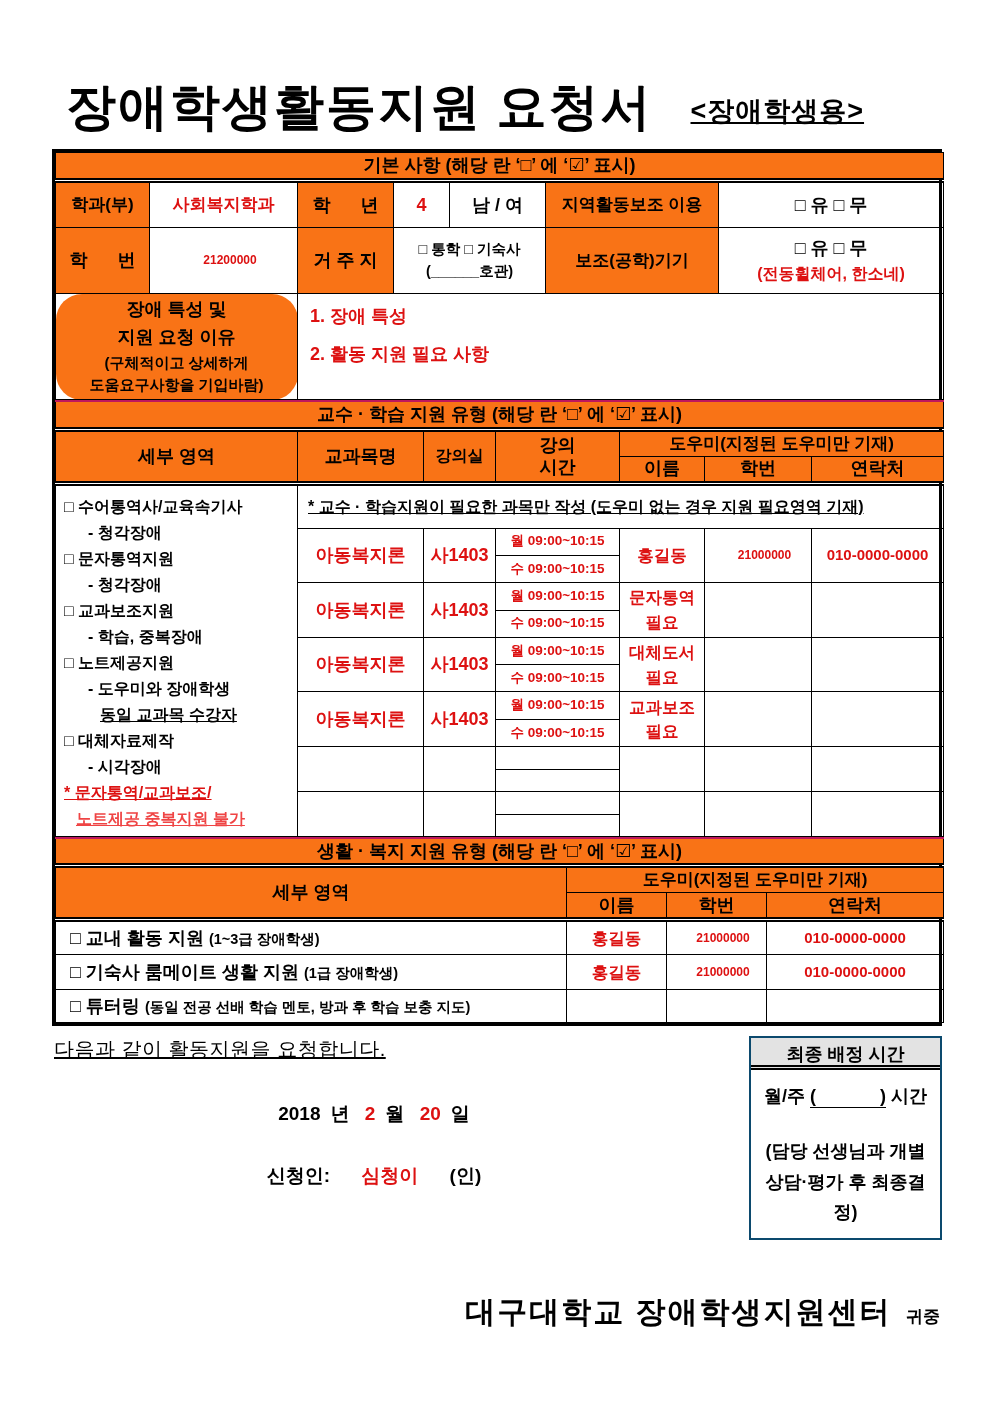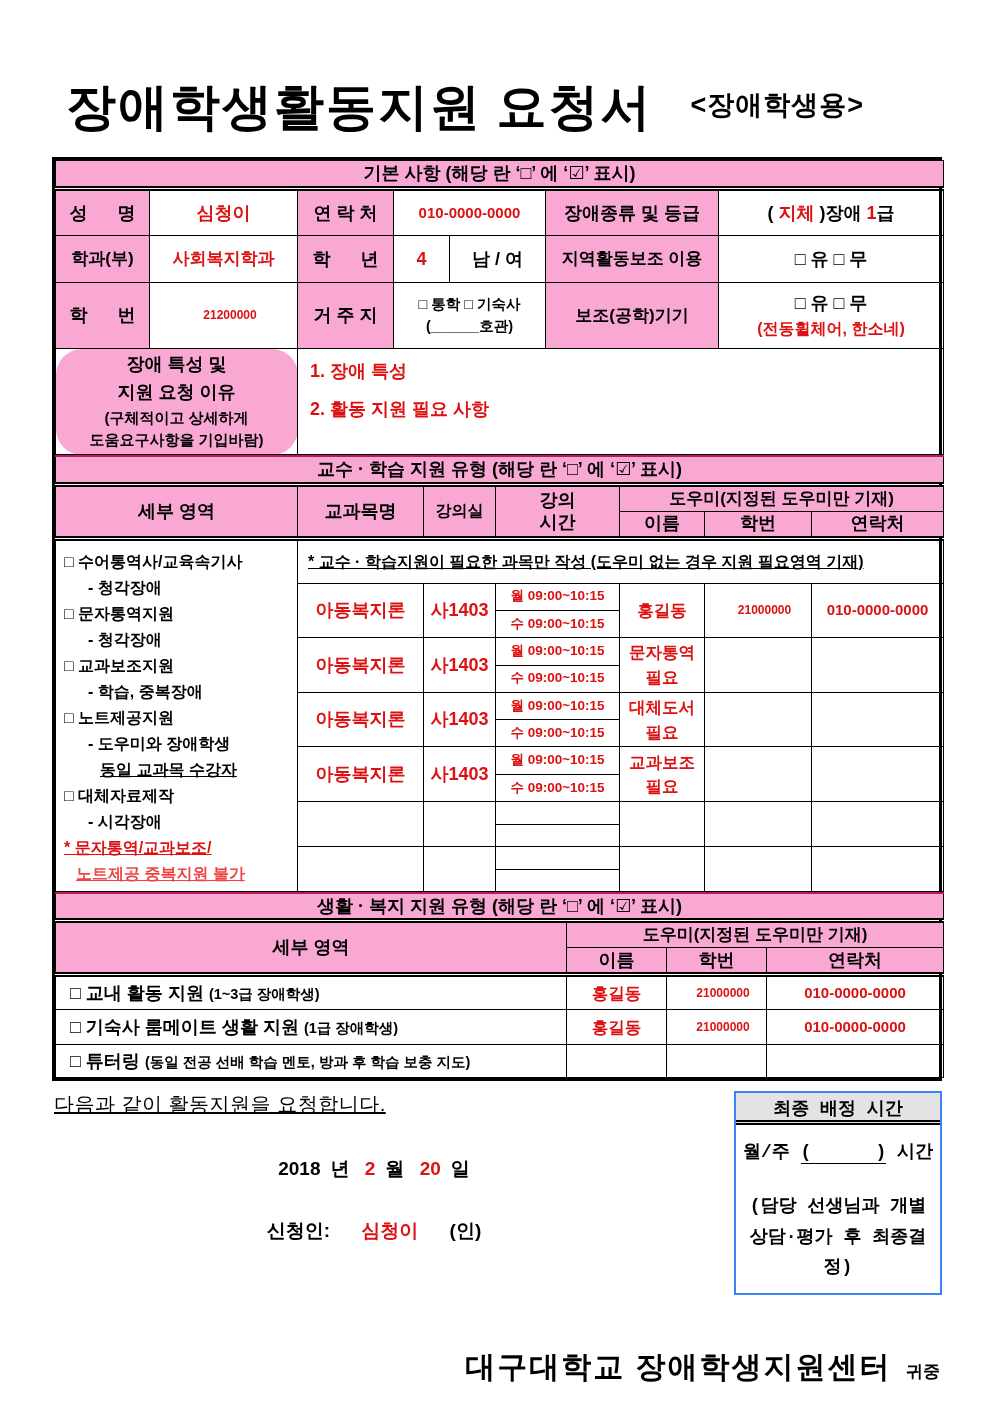--- a/index.html
+++ b/index.html
@@ -5,39 +5,39 @@
   * { box-sizing: border-box; }
   html,body { margin:0; padding:0; background:#fff; }
   body {
     width:992px; height:1403px;
     font-family:"Liberation Sans","DejaVu Sans",sans-serif;
     color:#000;
   }
   .page { position:relative; width:992px; height:1403px; overflow:hidden; }
 
   
-  .title-row { display:flex; align-items:center; margin:80px 50px 22px 66px; }
+  .title-row { display:flex; align-items:flex-end; margin:80px 50px 14px 66px; }
   .title-main {
     font-family:"Liberation Serif","DejaVu Serif",serif;
     font-size:50px; font-weight:800; letter-spacing:2px; line-height:1.1;
   }
   .title-tag {
     margin-left:38px; padding-bottom:6px;
-    font-size:27px; font-weight:800; letter-spacing:1px;
+    font-size:27px; font-weight:800; text-decoration:underline; letter-spacing:1px;
   }
 
   
   .form-frame { margin-left:52px; width:890px; border:3px solid #000; }
   table { border-collapse:collapse; table-layout:fixed; width:100%; }
   td {
     border:1px solid #000; padding:0 3px;
     font-size:18px; font-weight:700; text-align:center; vertical-align:middle;
     overflow:hidden; line-height:1.25;
   }
-  .hdr { background:#f9a8d4; }
+  .hdr { background:#f97316; }
   .dblb { border-bottom:5px double #000; }
   .thickt { border-top:2px solid #be185d; }
   .red { color:#dd1111; }
 
   
   .rh28 td { height:28px; } .rh27 td { height:27px; }
   .rh47 td { height:47px; } .rh66 td { height:66px; }
   .rh106 td { height:106px;border-radius:26px; } .rh45 td { height:45px; }
   .rh22 td { height:22px; } .rh35 td { height:35px; } .rh33 td { height:33px; }
 
@@ -74,21 +74,21 @@
 
   
   .footer { display:flex; justify-content:space-between; margin:10px 50px 0 54px; }
   .footer-left { width:640px; }
   .request-line { font-size:20px; font-weight:400; text-decoration:underline; letter-spacing:0.5px; }
   .date-line { margin-top:38px; text-align:center; font-size:19px; font-weight:700; }
   .date-line span { margin:0 5px; }
   .applicant-line { margin-top:36px; text-align:center; font-size:19px; font-weight:700; }
   .applicant-line .name { margin:0 26px; }
 
-  .final-box { width:208px; border:2px solid #3b82f6;font-family:Liberation Mono, monospace; }
+  .final-box { width:193px; border:2px solid #0c4a6e; }
   .final-box .fb-header {
     background:#e3e3e3; border-bottom:5px double #000;
     height:32px; line-height:32px; text-align:center; font-size:18px; font-weight:700;
   }
   .fb-body { padding:14px 6px 10px 6px; text-align:center; }
   .fb-line { font-size:18px; font-weight:700; white-space:nowrap; }
   .fb-underline { border-bottom:1.5px solid #000; padding-bottom:1px; }
   .fb-blank { display:inline-block; width:64px; }
   .fb-note { margin-top:28px; font-size:18px; font-weight:700; line-height:1.7; }
 
@@ -114,28 +114,20 @@
           <col style="width:148px">
           <col style="width:96px">
         <col style="width:56px">
           <col style="width:96px">
           <col style="width:173px">
           <col style="width:225px">
       </colgroup>
       <tbody>
           <tr class="rh28">
         <td colspan="7" class="hdr dblb">기본 사항 (해당 란 ‘□’ 에  ‘☑’ 표시)</td>
-      </tr>
-      <tr class="rh47">
-        <td class="hdr" style="white-space:pre">성      명</td>
-        <td class="red">심청이</td>
-        <td class="hdr">연 락 처</td>
-        <td colspan="2" class="red phone">010-0000-0000</td>
-        <td class="hdr">장애종류 및 등급</td>
-        <td><span>( </span><span class="red">지체</span><span> )장애 </span><span class="red">1</span><span>급</span></td>
       </tr>
       <tr class="rh47">
         <td class="hdr" style="font-size:17px">학과(부)</td>
         <td class="red" style="font-size:17px">사회복지학과</td>
         <td class="hdr" style="white-space:pre">학      년</td>
         <td class="red">4</td>
         <td>남 / 여</td>
         <td class="hdr" style="font-size:17px">지역활동보조 이용</td>
         <td>□ 유 □ 무</td>
       </tr>

